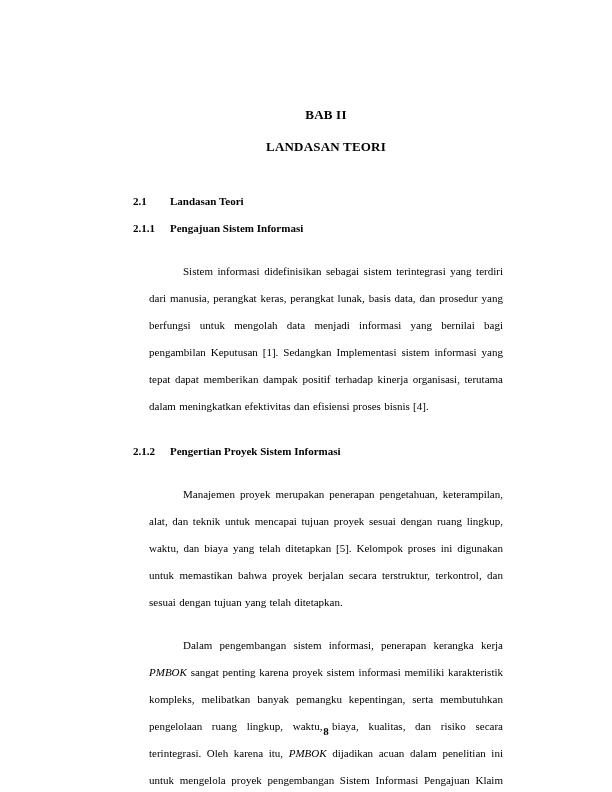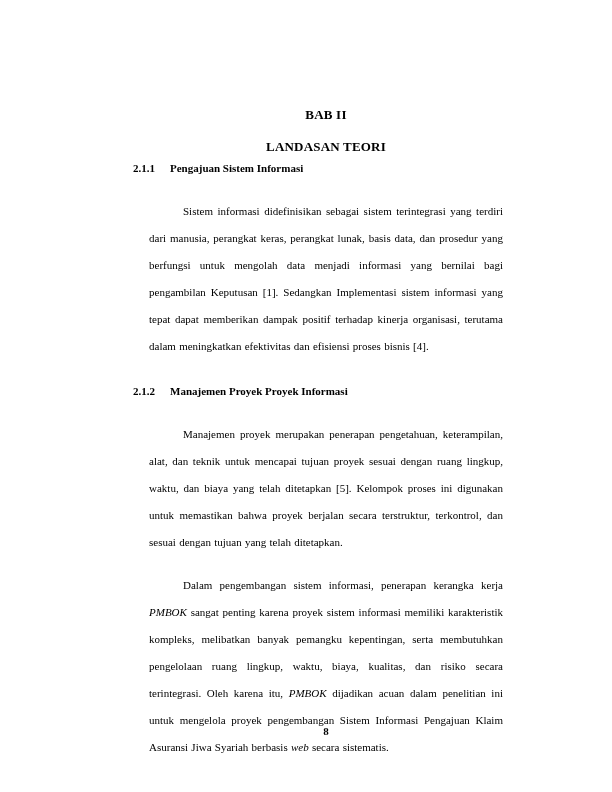--- a/index.html
+++ b/index.html
@@ -83,31 +83,35 @@
 </head>
 <body>
 
 <div class="page">
   <div class="content">
 
     <div class="chapter-heading">BAB II</div>
 
     <div class="chapter-title">LANDASAN TEORI</div>
 
+    <div class="section-heading first">
+      <span class="section-number">2.1</span>
+      <span class="section-title">Landasan Teori</span>
+    </div>
 
     <div class="section-heading">
       <span class="section-number">2.1.1</span>
       <span class="section-title">Pengajuan Sistem Informasi</span>
     </div>
 
     <p class="body-paragraph"><span>Sistem informasi didefinisikan sebagai sistem terintegrasi yang terdiri dari manusia, perangkat keras, perangkat lunak, basis data, dan prosedur yang berfungsi untuk mengolah data menjadi informasi yang bernilai bagi pengambilan Keputusan [1]. Sedangkan Implementasi sistem informasi yang tepat dapat memberikan dampak positif terhadap kinerja organisasi, terutama dalam meningkatkan efektivitas dan efisiensi proses bisnis [4].</span></p>
 
     <div class="section-heading spaced">
       <span class="section-number">2.1.2</span>
-      <span class="section-title">Manajemen Proyek Proyek Informasi</span>
+      <span class="section-title">Pengertian Proyek Sistem Informasi</span>
     </div>
 
     <p class="body-paragraph"><span>Manajemen proyek merupakan penerapan pengetahuan, keterampilan, alat, dan teknik untuk mencapai tujuan proyek sesuai dengan ruang lingkup, waktu, dan biaya yang telah ditetapkan [5]. Kelompok proses ini digunakan untuk memastikan bahwa proyek berjalan secara terstruktur, terkontrol, dan sesuai dengan tujuan yang telah ditetapkan.</span></p>
 
     <p class="body-paragraph"><span>Dalam pengembangan sistem informasi, penerapan kerangka kerja </span><i>PMBOK</i><span> sangat penting karena proyek sistem informasi memiliki karakteristik kompleks, melibatkan banyak pemangku kepentingan, serta membutuhkan pengelolaan ruang lingkup, waktu, biaya, kualitas, dan risiko secara terintegrasi. Oleh karena itu, </span><i>PMBOK</i><span> dijadikan acuan dalam penelitian ini untuk mengelola proyek pengembangan Sistem Informasi Pengajuan Klaim Asuransi Jiwa Syariah berbasis </span><i>web</i><span> secara sistematis.</span></p>
 
   </div>
 
   <div class="page-number">8</div>
 </div>

